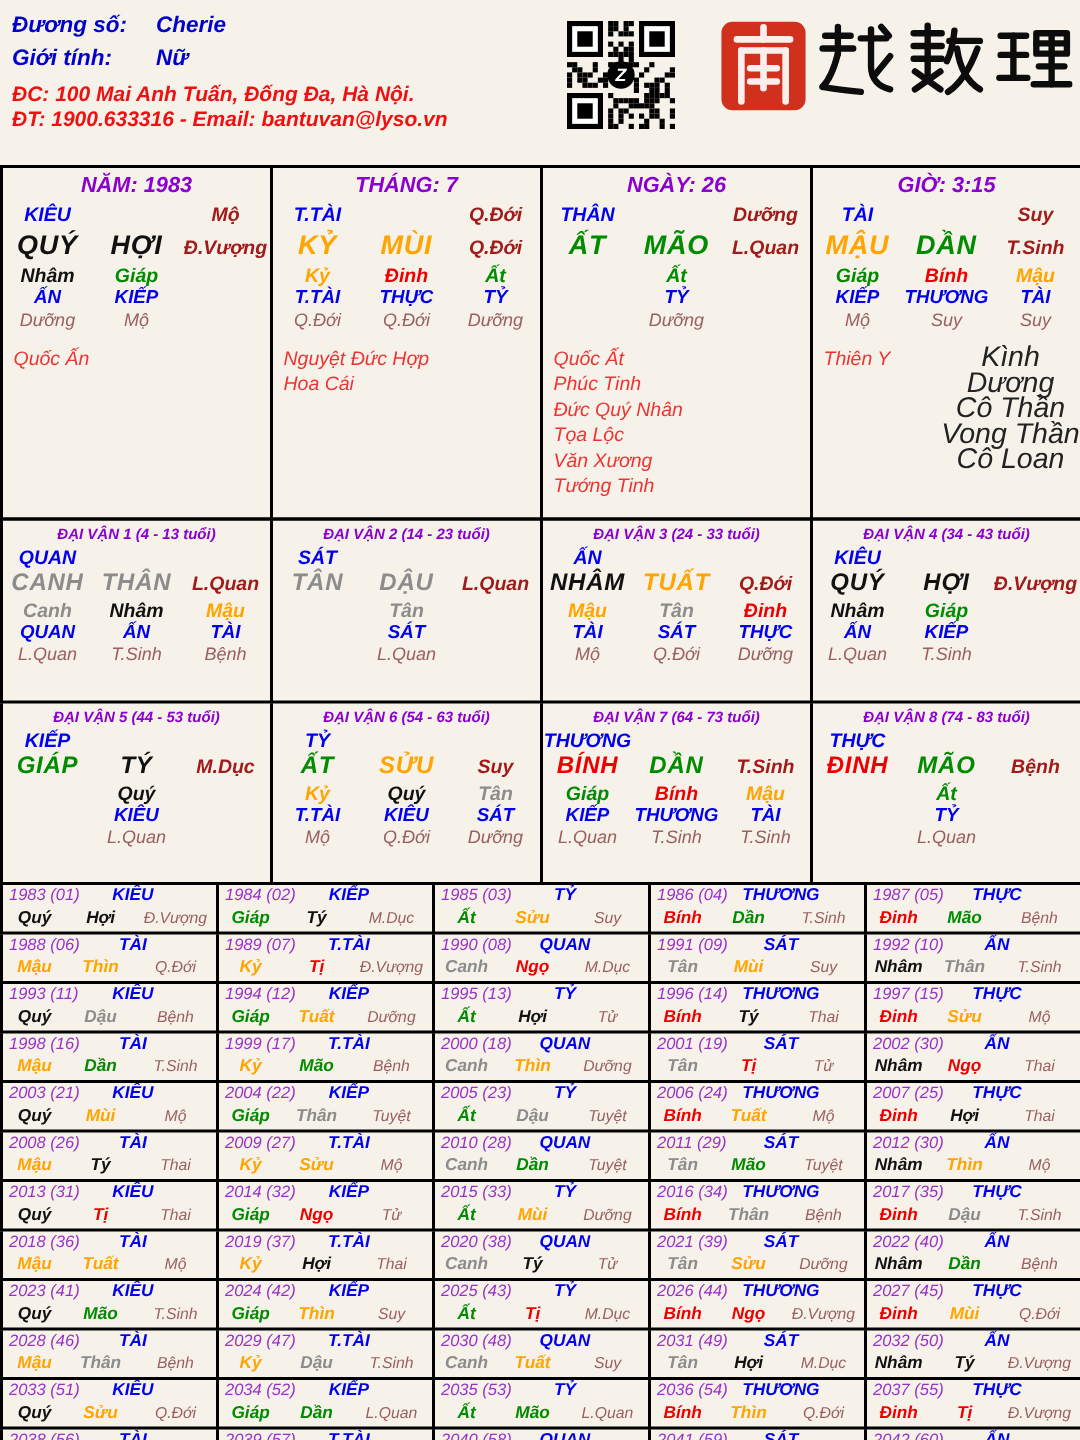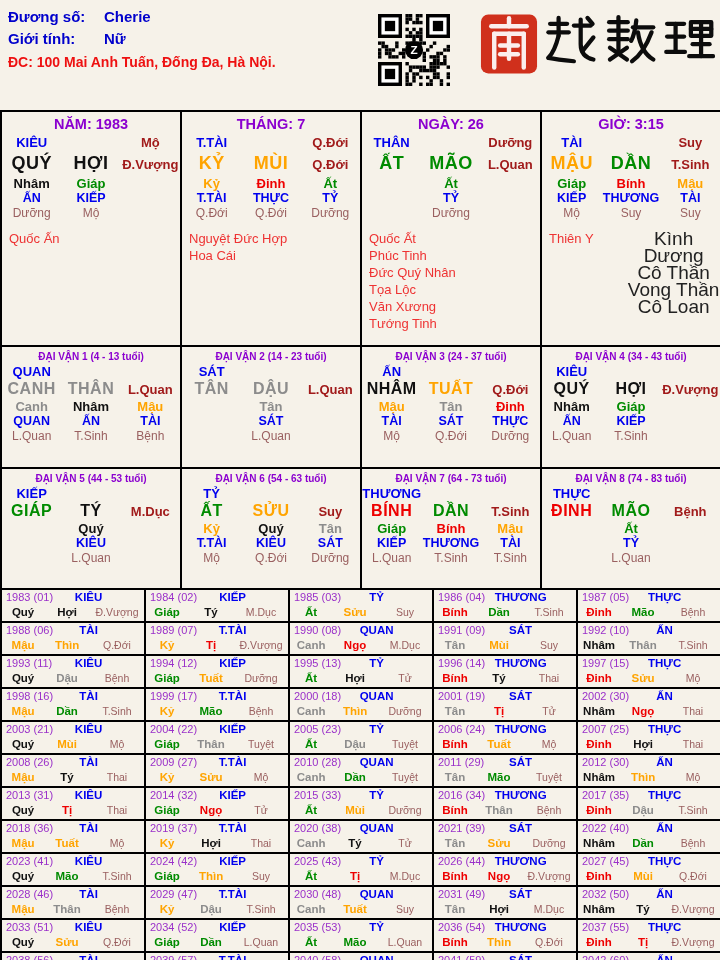--- a/index.html
+++ b/index.html
@@ -1,19 +1,19 @@
 <!DOCTYPE html>
 <html style="--background: #f6f2e9; --purple-title: #8b00cf; --purple-year: #9a30c9; --blue: #0000ee; --red-note: #ee3333; --maroon-bold: #a11b1b; --maroon-light: #9a6060; --header-blue: #0000cc; --header-red: #ee1111; --seal-red: #d0301c; --wood: #008b00; --fire: #ee0000; --earth: #ffa400; --metal: #8c8c8c; --water: #111111;"><head>
 <meta charset="utf-8">
 <style>
   html,body{margin:0;padding:0;}
   body{width:720px;height:960px;overflow:hidden;
        font-family:"Liberation Sans","DejaVu Sans",sans-serif;
        background:var(--background,#f6f2e9);}
-  .page{position:relative;width:588px;height:960px;background:var(--background,#f6f2e9);}
+  .page{position:relative;width:588px;height:960px;background:var(--background,#f6f2e9);font-style:italic;}
   
   .header{position:absolute;left:0;top:0;width:720px;height:110px;}
   .hinfo{position:absolute;left:8px;top:6px;}
   .hline{font-size:15px;font-weight:bold;color:var(--header-blue,#0000cc);line-height:22px;}
   .hlabel{display:inline-block;min-width:96px;}
   .hred{font-size:14px;font-weight:bold;color:var(--header-red,#ee1111);line-height:17px;}
   .hred-block{margin-top:4px;}
   .qr{position:absolute;left:378px;top:14px;width:72px;height:72px;}
   .seal{position:absolute;left:479px;top:13px;width:60px;height:62px;}
   .callig{position:absolute;left:545px;top:10px;width:170px;height:66px;display:flex;gap:6px;}
@@ -65,20 +65,21 @@
   <div class="header">
     <div class="hinfo">
       <div class="hline">
         <span class="hlabel">Đương số:</span><span>Cherie</span>
       </div>
       <div class="hline">
         <span class="hlabel">Giới tính:</span><span>Nữ</span>
       </div>
       <div class="hred-block">
         <div class="hred">ĐC: 100 Mai Anh Tuấn, Đống Đa, Hà Nội.</div>
+        <div class="hred">ĐT: 1900.633316 - Email: bantuvan@lyso.vn</div>
       </div>
     </div>
     <div class="qr" id="qr"><svg width="72" height="72" viewBox="0 0 67.2 67.2">
       <rect width="67.2" height="67.2" fill="#f6f2e9"></rect>
           <rect x="0" y="25.6" width="3.2" height="3.2" fill="#000"></rect>
           <rect x="0" y="32" width="3.2" height="3.2" fill="#000"></rect>
           <rect x="0" y="35.2" width="3.2" height="3.2" fill="#000"></rect>
           <rect x="0" y="38.400000000000006" width="3.2" height="3.2" fill="#000"></rect>
           <rect x="3.2" y="25.6" width="3.2" height="3.2" fill="#000"></rect>
           <rect x="3.2" y="28.8" width="3.2" height="3.2" fill="#000"></rect>
@@ -452,21 +453,21 @@
               <div></div>
               <div>
     <div class="hstem" style="color:var(--metal)">Tân</div>
     <div class="hthan">SÁT</div>
     <div class="hstage">L.Quan</div>
   </div>
               <div></div>
             </div>
     </div>
           <div class="tcell">
-      <div class="dvtitle">ĐẠI VẬN 3 (24 - 37 tuổi)</div>
+      <div class="dvtitle">ĐẠI VẬN 3 (24 - 33 tuổi)</div>
       <div class="g3 dvthan">
         <div class="than" style="text-align:center">ẤN</div>
         <div></div>
               <div></div>
       </div>
       <div class="g3 dvmain">
         <div class="dvbig" style="color:var(--water)">NHÂM</div>
         <div class="dvbig" style="color:var(--earth)">TUẤT</div>
         <div class="stageb">Q.Đới</div>
       </div>

